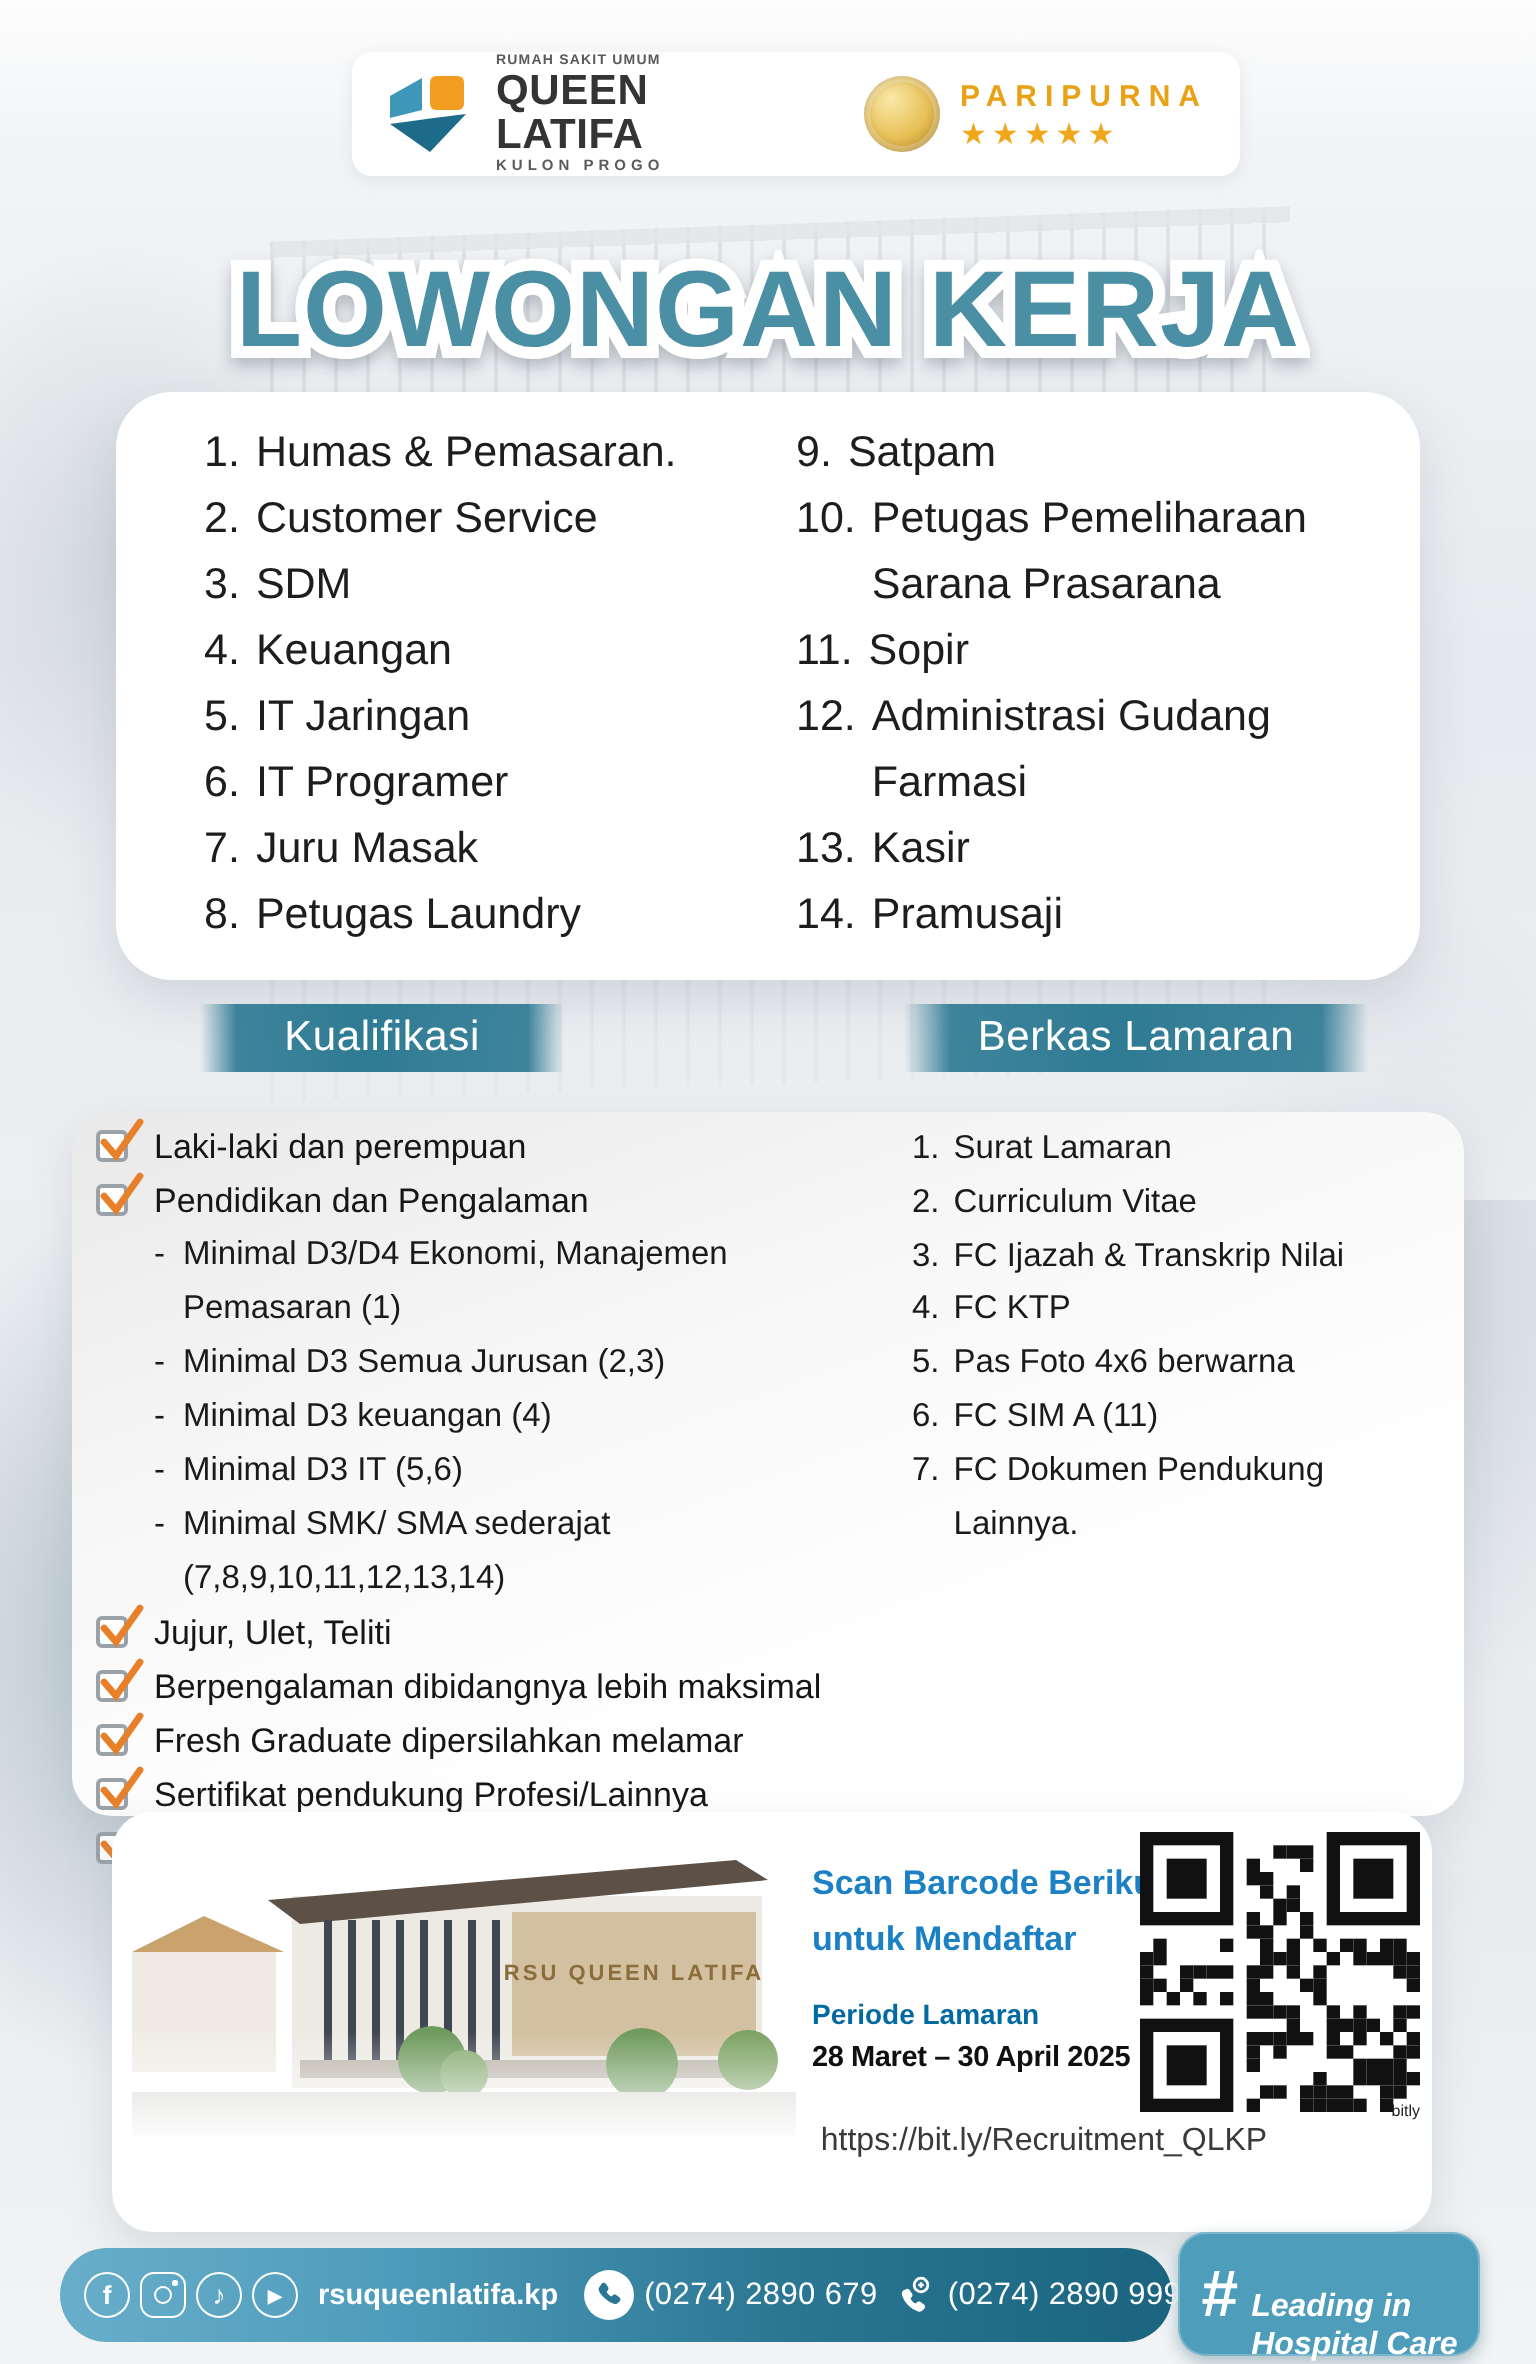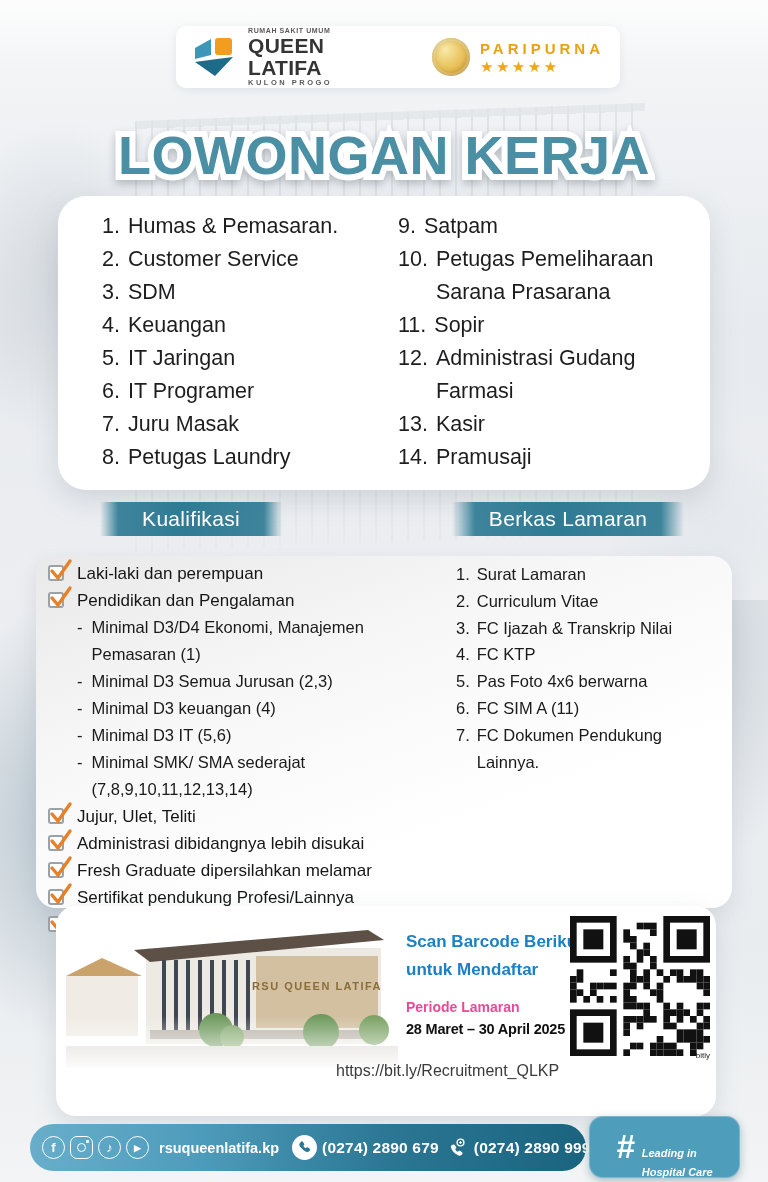--- a/index.html
+++ b/index.html
@@ -73,45 +73,45 @@
   .doc .num { margin-right:7px; }
 
   
   .apply-card { position:absolute; left:56px; top:906px; width:660px; height:210px; background:#fff; border-radius:20px;
     box-shadow:0 8px 22px rgba(140,150,160,.25); }
   .building { position:absolute; left:10px; top:12px; width:332px; height:162px; }
   .building-fade { position:absolute; left:10px; top:110px; width:332px; height:66px;
     background:linear-gradient(180deg,rgba(255,255,255,0),#ffffff 85%); }
   .apply-text { position:absolute; left:350px; top:22px; width:196px; }
   .scan { font-size:17px; font-weight:bold; color:#1B80C4; line-height:28px; white-space:nowrap; }
-  .period-label { margin-top:15px; font-size:14px; font-weight:bold; color:#ec4899; }
+  .period-label { margin-top:15px; font-size:14px; font-weight:bold; color:#0369a1; }
   .period-dates { margin-top:6px; font-size:14.5px; font-weight:bold; color:#101010; white-space:nowrap; letter-spacing:-.2px; }
   .qr { position:absolute; left:514px; top:10px; width:140px; height:140px; background:#fff; }
   .qr-credit { position:absolute; right:0; bottom:-4px; font-size:8px; color:#222; }
-  .apply-url { position:absolute; left:280px; top:156px; width:372px; text-align:left; font-size:16px; color:#3a3a3a; }
+  .apply-url { position:absolute; left:280px; top:156px; width:372px; text-align:center; font-size:16px; color:#3a3a3a; }
 
   
   .footer-bar { position:absolute; left:30px; top:1124px; width:556px; height:47px; border-radius:26px;
     background:linear-gradient(90deg,#68AECB 0%,#4E9CBB 30%,#2A7693 65%,#1A647F 100%);
     display:flex; align-items:center; padding:0 12px; gap:5px; color:#fff; }
   .sicon { width:23px; height:23px; border:1.6px solid #fff; border-radius:50%; flex:0 0 auto;
     display:flex; align-items:center; justify-content:center; font-size:13px; font-weight:bold; color:#fff; }
   .sicon.ig { border-radius:7px; position:relative; }
   .ig-lens { width:9px; height:9px; border:1.6px solid #fff; border-radius:50%; }
   .ig-dot { position:absolute; top:3px; right:3.5px; width:2.5px; height:2.5px; background:#fff; border-radius:50%; }
   .sicon.yt span { font-size:9px; }
   .handle { font-size:14.5px; font-weight:bold; margin:0 8px 0 5px; white-space:nowrap; }
   .pc1 { width:25px; height:25px; background:#fff; border-radius:50%; display:flex; align-items:center; justify-content:center; flex:0 0 auto; }
   .pc2 { width:25px; height:25px; display:flex; align-items:center; justify-content:center; flex:0 0 auto; }
-  .phone { font-size:15.5px; font-weight:bold; white-space:nowrap; letter-spacing:.2px;text-align:right; }
+  .phone { font-size:15.5px; font-weight:normal; white-space:nowrap; letter-spacing:.2px;text-align:right; }
   .tag-badge { position:absolute; left:589px; top:1116px; width:151px; height:62px; background:#4E9DBB; border-radius:14px;
     display:flex; align-items:center; justify-content:center; gap:7px; color:#fff;
     box-shadow:0 3px 8px rgba(30,90,110,.35), inset 0 0 0 1px rgba(255,255,255,.25); }
   .hash { font-size:33px; font-weight:bold; font-style:italic; }
-  .tag-lines { display:flex; flex-direction:column; font-size:11px; font-weight:bold; font-style:italic; line-height:19px;margin-top:32px; }
+  .tag-lines { display:flex; flex-direction:column; font-size:16px; font-weight:bold; font-style:italic; line-height:19px;margin-top:32px; }
 </style>
 </head>
 <body>
 
 <div class="poster">
 
   <div class="blob blob1"></div>
   <div class="blob blob2"></div>
   <div class="blob blob3"></div>
   <div class="bg-building"></div>
@@ -262,21 +262,21 @@
             </svg>
           </span>
         <span>Jujur, Ulet, Teliti</span>
       </li>
       <li class="chk">
         <span class="cbx">
             <svg width="24" height="24" viewBox="0 0 24 24">
               <path d="M3 12 L9 19 L21 2" stroke="#E8802A" stroke-width="3.4" fill="none" stroke-linecap="round"></path>
             </svg>
           </span>
-        <span>Administrasi dibidangnya lebih disukai</span>
+        <span>Berpengalaman dibidangnya lebih maksimal</span>
       </li>
       <li class="chk">
         <span class="cbx">
             <svg width="24" height="24" viewBox="0 0 24 24">
               <path d="M3 12 L9 19 L21 2" stroke="#E8802A" stroke-width="3.4" fill="none" stroke-linecap="round"></path>
             </svg>
           </span>
         <span>Fresh Graduate dipersilahkan melamar</span>
       </li>
       <li class="chk">

